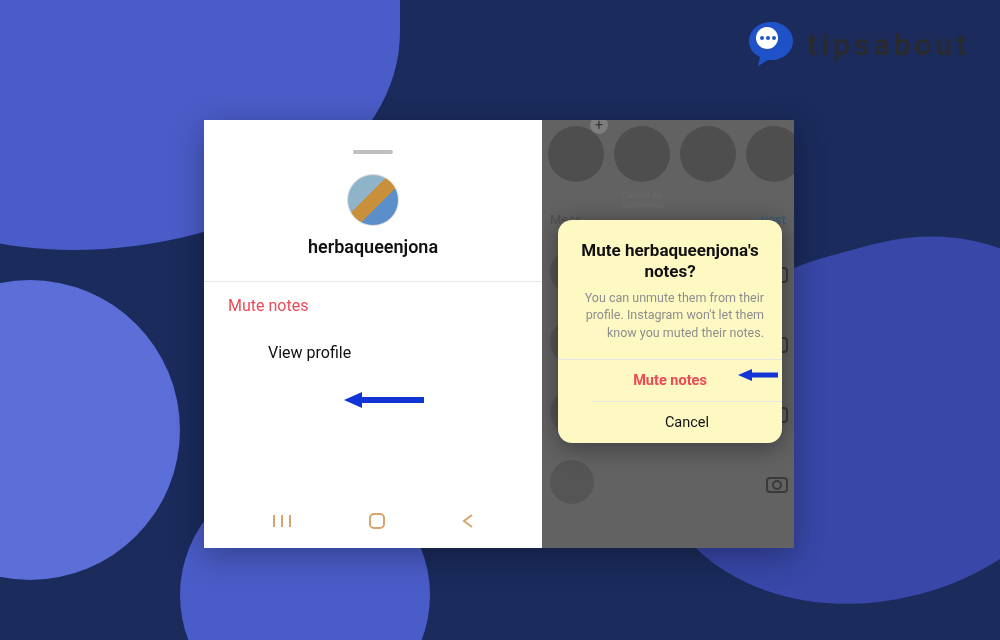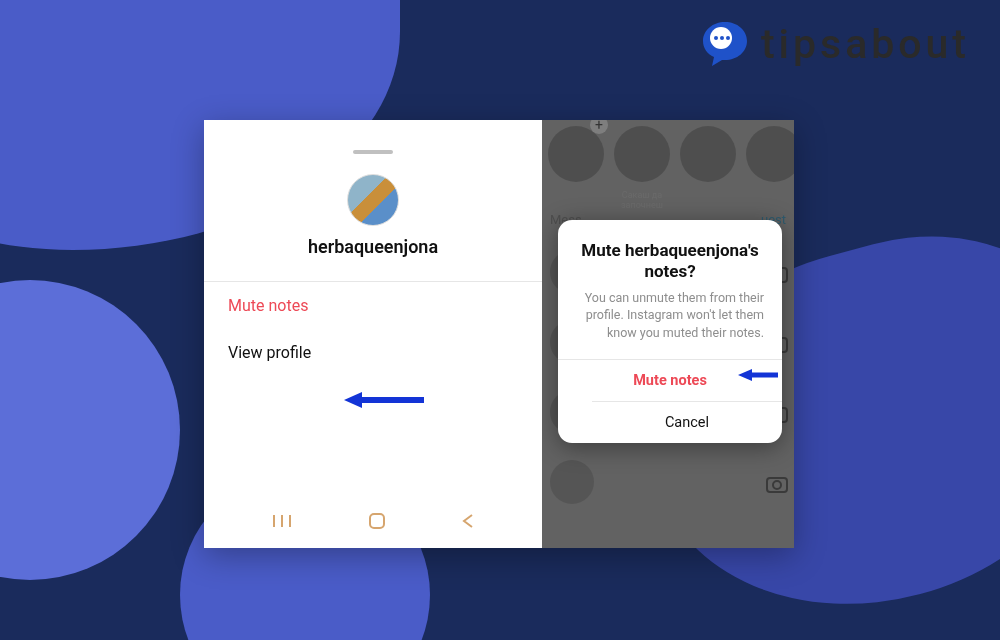--- a/index.html
+++ b/index.html
@@ -32,21 +32,21 @@
     right: 30px;
     display: flex;
     align-items: center;
     gap: 10px;
   }
   .logo-icon {
     width: 52px;
     height: 52px;
   }
   .logo-text {
-    font-size: 41px;
+    font-size: 30px;
     letter-spacing: 4px;
     font-weight: 500;
     color: #2a2a2a;
   }
 
   .card {
     position: absolute;
     left: 204px;
     top: 120px;
     width: 590px;
@@ -92,21 +92,21 @@
     height: 1px;
     background: #e6e6e6;
     width: 100%;
   }
   .sheet-item {
     padding: 14px 24px;
     font-size: 16px;
     text-align: left;
   }
   .sheet-item.danger { color: #ed4956; }
-  .sheet-item.normal { color: #111; }
+  .sheet-item.normal { color: #111; margin-left: 40px; }
 
   .arrow1 {
     position: absolute;
     left: 140px;
     top: 270px;
   }
 
   .nav-bar {
     margin-top: auto;
     height: 44px;
@@ -190,21 +190,21 @@
     right:6px;
     color:#666;
     font-size:18px;
   }
 
   .dialog {
     position: absolute;
     left: 16px;
     right: 12px;
     top: 100px;
-    background: #ffffff;
+    background: #fef9c3;
     border-radius: 14px;
     box-shadow: 0 4px 24px rgba(0,0,0,0.4);
     text-align: center;
     overflow: hidden;
   }
   .dialog-title {
     font-size: 17px;
     font-weight: 700;
     color: #111;
     padding: 20px 20px 6px;

